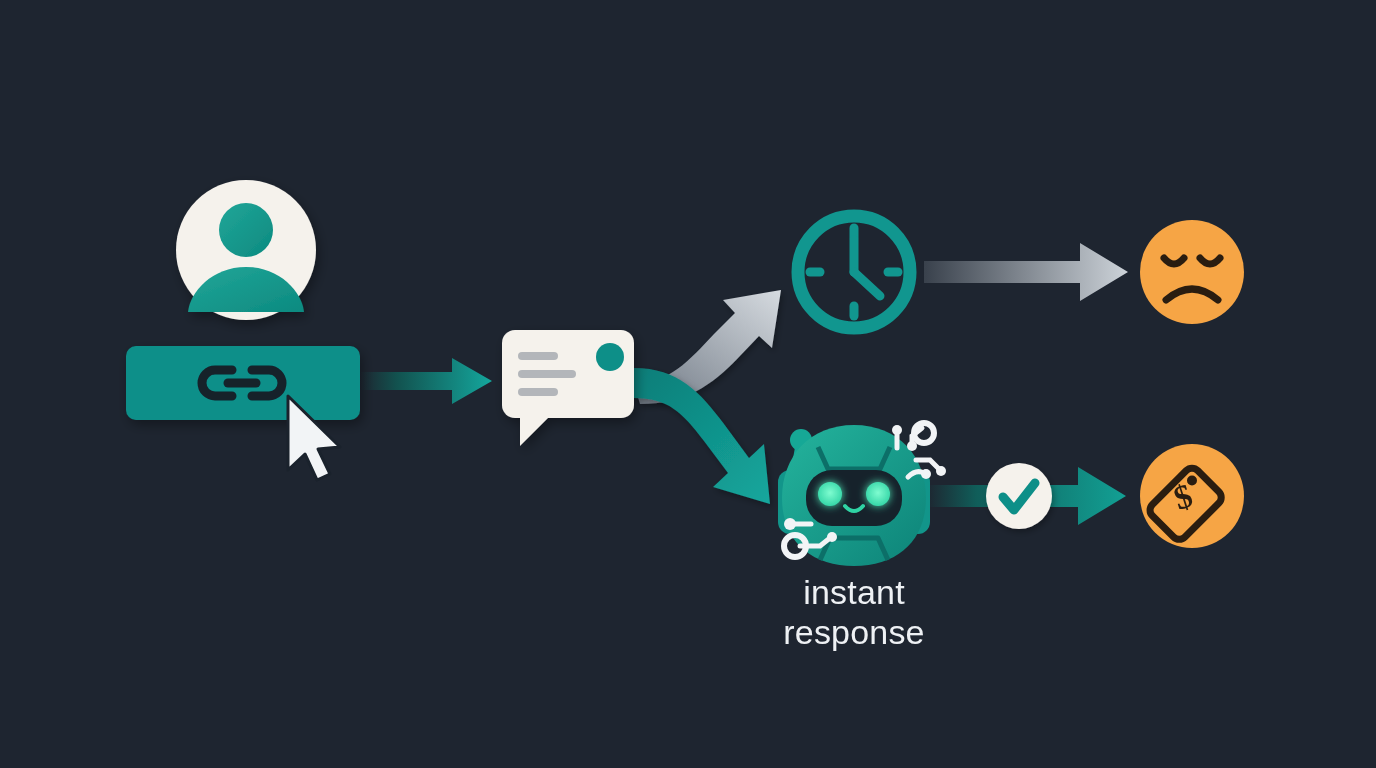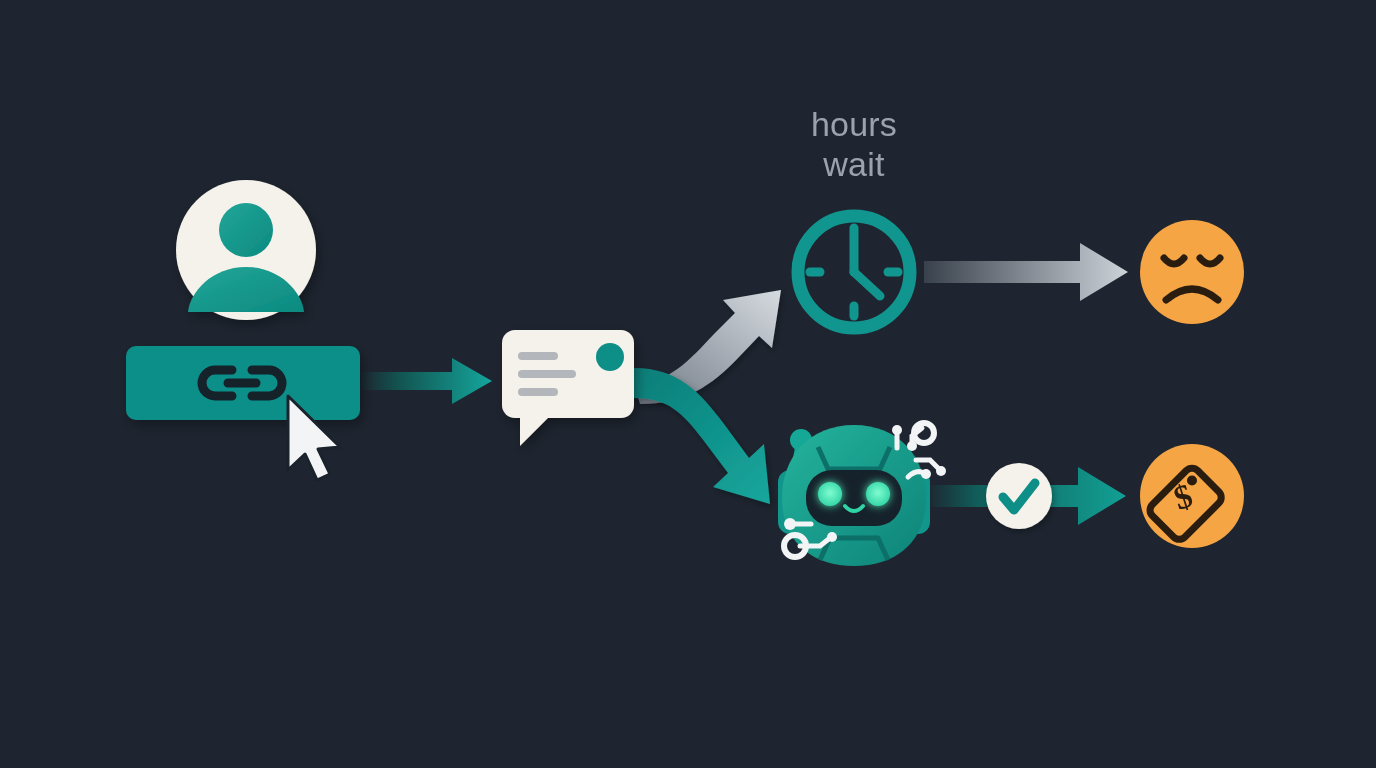--- a/index.html
+++ b/index.html
@@ -246,17 +246,17 @@
       <circle cx="1192" cy="496" r="52" fill="#f6a545"></circle>
       <g transform="rotate(-45 1192 496)">
         <path d="M 1158 474 h 48 a 8 8 0 0 1 8 8 v 30 a 8 8 0 0 1 -8 8 h -48 a 8 8 0 0 1 -8 -8 v -30 a 8 8 0 0 1 8 -8 Z" fill="none" stroke="#2a1d10" stroke-width="7" stroke-linejoin="round"></path>
         <circle cx="1203" cy="485" r="5" fill="#2a1d10"></circle>
       </g>
       <text x="1184" y="508" font-family="'Liberation Serif', serif" font-size="34" font-weight="bold" fill="#2a1d10" text-anchor="middle" transform="rotate(-18 1184 500)">$</text>
     </g>
 
   </svg>
 
-  <div class="label" id="label-hours-wait">hours
-wait</div>
-
+
+  <div class="label" id="label-instant-response">instant
+response</div>
 
 </div>
 
 </body></html>

